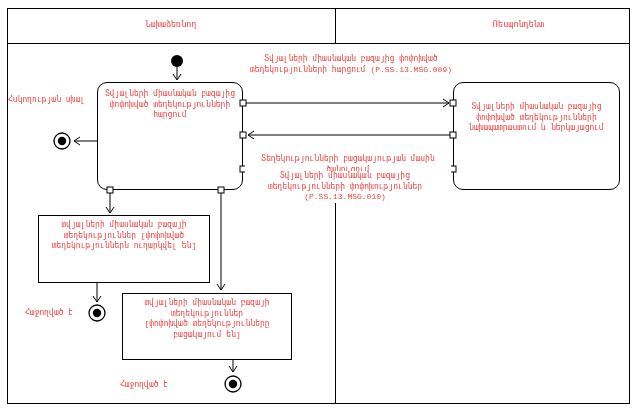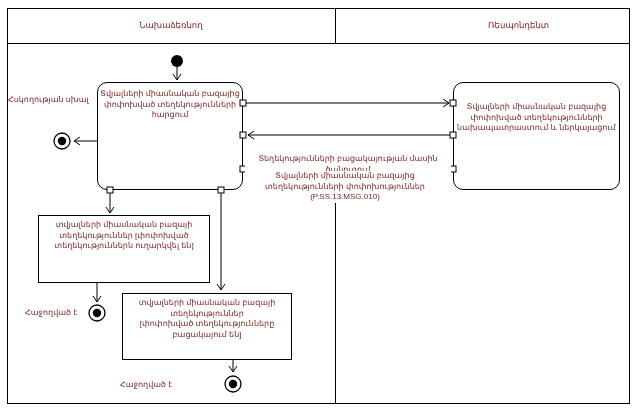--- a/index.html
+++ b/index.html
@@ -1,18 +1,18 @@
 <!DOCTYPE html>
 <html><head>
 <meta charset="utf-8">
 <style>
   html,body{margin:0;padding:0;background:#fff;}
   #stage{
     position:relative;width:637px;height:415px;background:#fff;
-    font-family:Liberation Sans, sans-serif;color:#7f1d1d;overflow:hidden;
+    font-family:Liberation Mono, monospace;color:#ef4444;overflow:hidden;
   }
   .abs{position:absolute;}
   .lane-header{
     font-size:8.5px;text-align:center;line-height:35px;height:35px;
     white-space:nowrap;overflow:hidden;
   }
   .action-node{
     border:1px solid #000;border-radius:10px;background:#fff;
     font-size:8px;line-height:10.5px;text-align:center;white-space:pre-line;
     box-sizing:border-box;
@@ -128,20 +128,22 @@
       <rect x="240" y="132" width="6" height="6"></rect>
       <rect x="240" y="166" width="6" height="6"></rect>
       <rect x="107" y="187" width="6" height="6"></rect>
       <rect x="218" y="187" width="6" height="6"></rect>
       <rect x="450" y="100" width="6" height="6"></rect>
       <rect x="450" y="132" width="6" height="6"></rect>
       <rect x="450" y="166" width="6" height="6"></rect>
     </g>
   </svg>
 
+  <div class="abs flow-label" style="left:245px;top:54px;width:212px;">Տվյալների միասնական բազայից փոփոխված
+տեղեկությունների հարցում (P.SS.13.MSG.009)</div>
   <div class="abs flow-label" style="left:245px;top:122px;width:206px;margin-top:32px;">Տեղեկությունների բացակայության մասին ծանուցում
 (P.SS.13.MSG.008)</div>
   <div class="abs flow-label" style="left:250px;top:171px;width:190px;">Տվյալների միասնական բազայից
 տեղեկությունների փոփոխություններ
 (P.SS.13.MSG.010)</div>
 
   <div class="abs note-label" style="left:8px;top:95px;width:84px;">Հսկողության սխալ</div>
   <div class="abs note-label" style="left:25px;top:308px;width:62px;">Հաջողված է</div>
   <div class="abs note-label" style="left:120px;top:380px;width:62px;">Հաջողված է</div>
 

